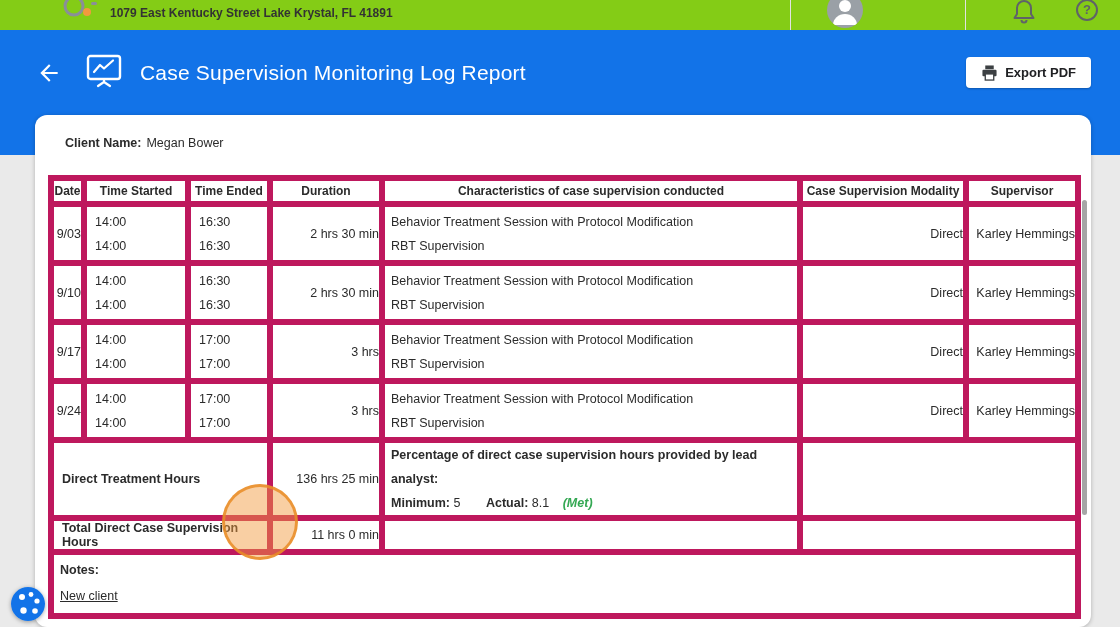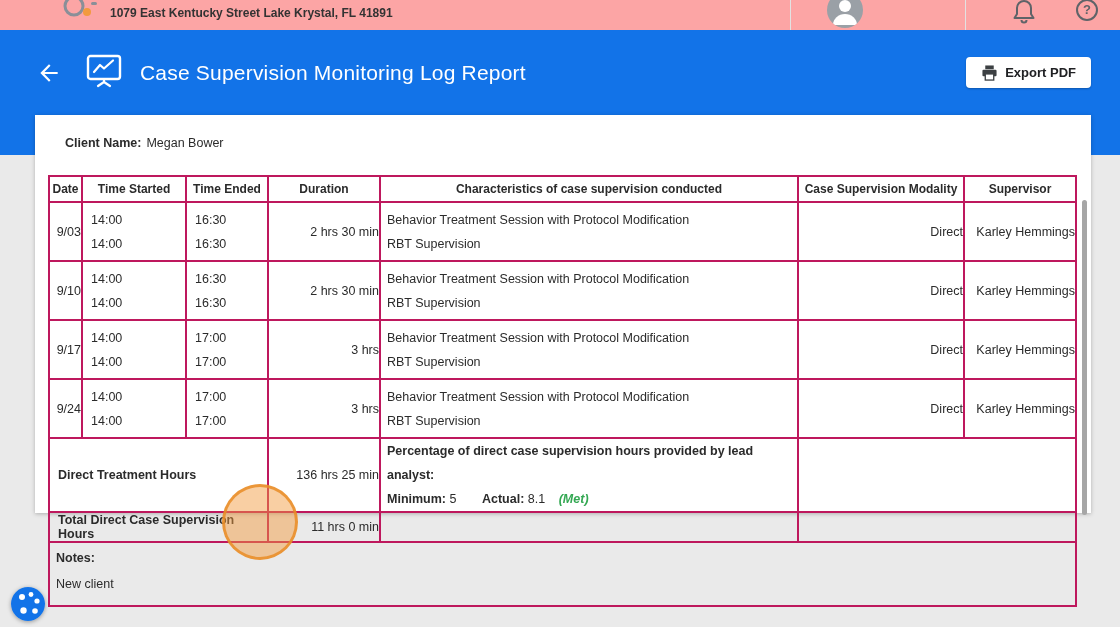--- a/index.html
+++ b/index.html
@@ -11,21 +11,21 @@
   *{box-sizing:border-box;}
   html,body{margin:0;padding:0;}
   body{
     width:1120px;height:627px;position:relative;overflow:hidden;
     background:#eaeaea;
     font-family:"Liberation Sans", sans-serif;
     color:#2b2b2b;
   }
 
   
-  .topbar{position:absolute;top:0;left:0;width:1120px;height:30px;background:#fca5a5;z-index:3;}
+  .topbar{position:absolute;top:0;left:0;width:1120px;height:30px;background:#84cc16;z-index:3;}
   .logo{position:absolute;left:60px;top:-8px;width:42px;height:34px;}
   .address{position:absolute;left:110px;top:0;height:30px;line-height:26px;font-size:12px;font-weight:bold;color:#333;white-space:nowrap;}
   .tb-sep{position:absolute;top:0;width:1px;height:30px;background:#e2e2e2;}
   .avatar{position:absolute;left:827px;top:-8px;width:36px;height:36px;border-radius:50%;background:#9aa0a6;overflow:hidden;}
   .avatar svg{display:block;margin:5px auto 0;}
   .bell{position:absolute;left:1012px;top:-3px;width:26px;height:30px;}
   .help{position:absolute;left:1076px;top:-1px;width:22px;height:22px;border:2px solid #5f6368;border-radius:50%;
         color:#5f6368;font-size:13px;font-weight:bold;text-align:center;line-height:18px;}
 
   
@@ -33,42 +33,42 @@
   .bluebar-content{position:absolute;top:27px;left:36px;right:29px;height:31px;display:flex;align-items:center;}
   .back-arrow{width:26px;height:26px;cursor:pointer;flex:0 0 auto;}
   .report-icon{margin-left:24px;flex:0 0 auto;}
   .page-title{margin-left:18px;color:#fff;font-size:21px;font-weight:500;letter-spacing:.2px;white-space:nowrap;}
   .export-btn{margin-left:auto;height:31px;background:#fff;border:none;border-radius:4px;
       display:flex;align-items:center;gap:7px;padding:0 15px;cursor:pointer;
       font-family:"Liberation Sans",sans-serif;font-size:13px;font-weight:bold;color:#202124;
       box-shadow:0 1px 2px rgba(0,0,0,.25);}
 
   
-  .card{position:absolute;top:115px;left:35px;width:1056px;height:398px;background:#fff;z-index:2;
-        box-shadow:0 1px 4px rgba(0,0,0,.25);}
+  .card{position:absolute;top:115px;left:35px;width:1056px;height:512px;background:#fff;z-index:2;
+        box-shadow:0 1px 4px rgba(0,0,0,.25);border-radius:12px;}
   .client-line{margin:21px 0 0 30px;font-size:12.5px;height:18px;}
   .client-line .lbl{font-weight:bold;margin-right:5px;}
 
   table{border-collapse:collapse;table-layout:fixed;width:1027px;margin:21px 0 0 13px;font-size:12.5px;color:#2b2b2b;}
-  th,td{border:2px solid #be185d;padding:0;vertical-align:middle;overflow:hidden;}
+  th,td{border:6px solid #be185d;padding:0;vertical-align:middle;overflow:hidden;}
   th{height:26px;font-size:12px;font-weight:bold;text-align:center;}
   tr.data td{height:59px;}
   .c{text-align:right;}
   .tl{text-align:left;padding-left:8px;}
   .char{padding-left:6px;}
   .char div,.time div{line-height:24px;}
   .bold{font-weight:bold;}
   .lblcell{font-weight:bold;text-align:left;padding-left:8px;}
   .met{color:var(--met-green);font-style:italic;font-weight:bold;margin-left:10px;}
   .notmet{color:var(--not-met-red);font-style:italic;font-weight:bold;margin-left:12px;}
   .gapL{margin-left:22px;}
   tr.sumA td{height:45px;}
   tr.sumB td,tr.sumC td{height:26px;}
   tr.notesrow td{height:64px;vertical-align:top;text-align:left;padding:8px 0 0 6px;}
-  tr.notesrow .note-text{margin-top:12px;font-weight:normal;}
+  tr.notesrow .note-text{margin-top:12px;font-weight:normal;text-decoration:underline;}
 
   .scroll-thumb{position:absolute;top:85px;right:4px;width:5px;height:315px;background:#a6a6a6;border-radius:3px;}
 
   
   .highlight-circle{position:absolute;left:222px;top:484px;width:76px;height:76px;border-radius:50%;
       background:rgba(242,154,62,.48);border:3px solid rgba(233,140,38,.85);z-index:5;pointer-events:none;}
   .fab{position:absolute;left:11px;top:587px;width:34px;height:34px;border-radius:50%;z-index:6;cursor:pointer;
       box-shadow:0 1px 4px rgba(0,0,0,.35);}
 </style>
 </head>

